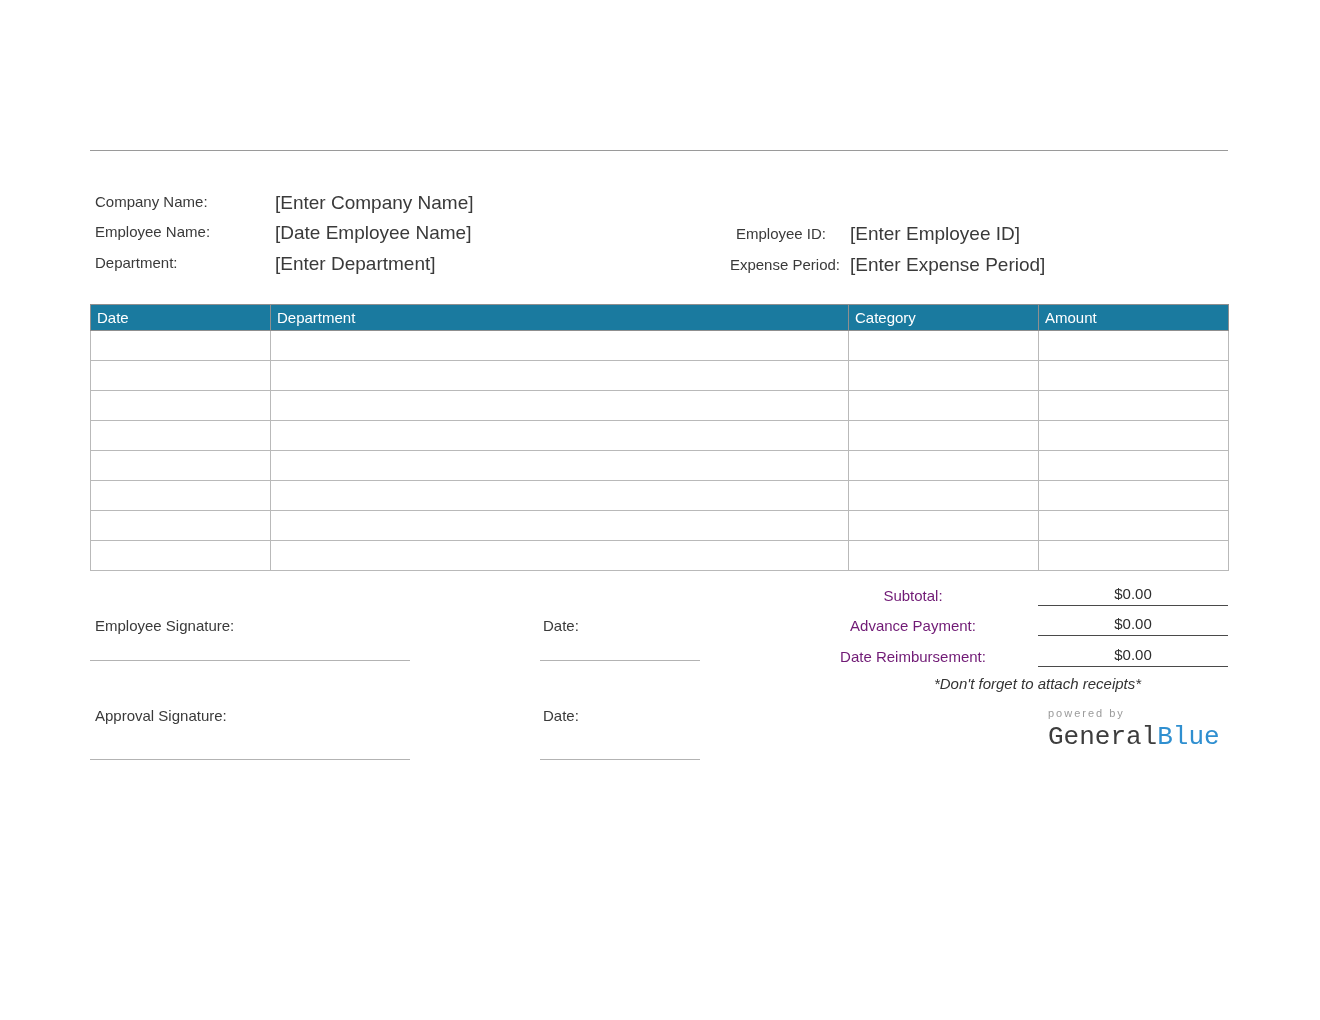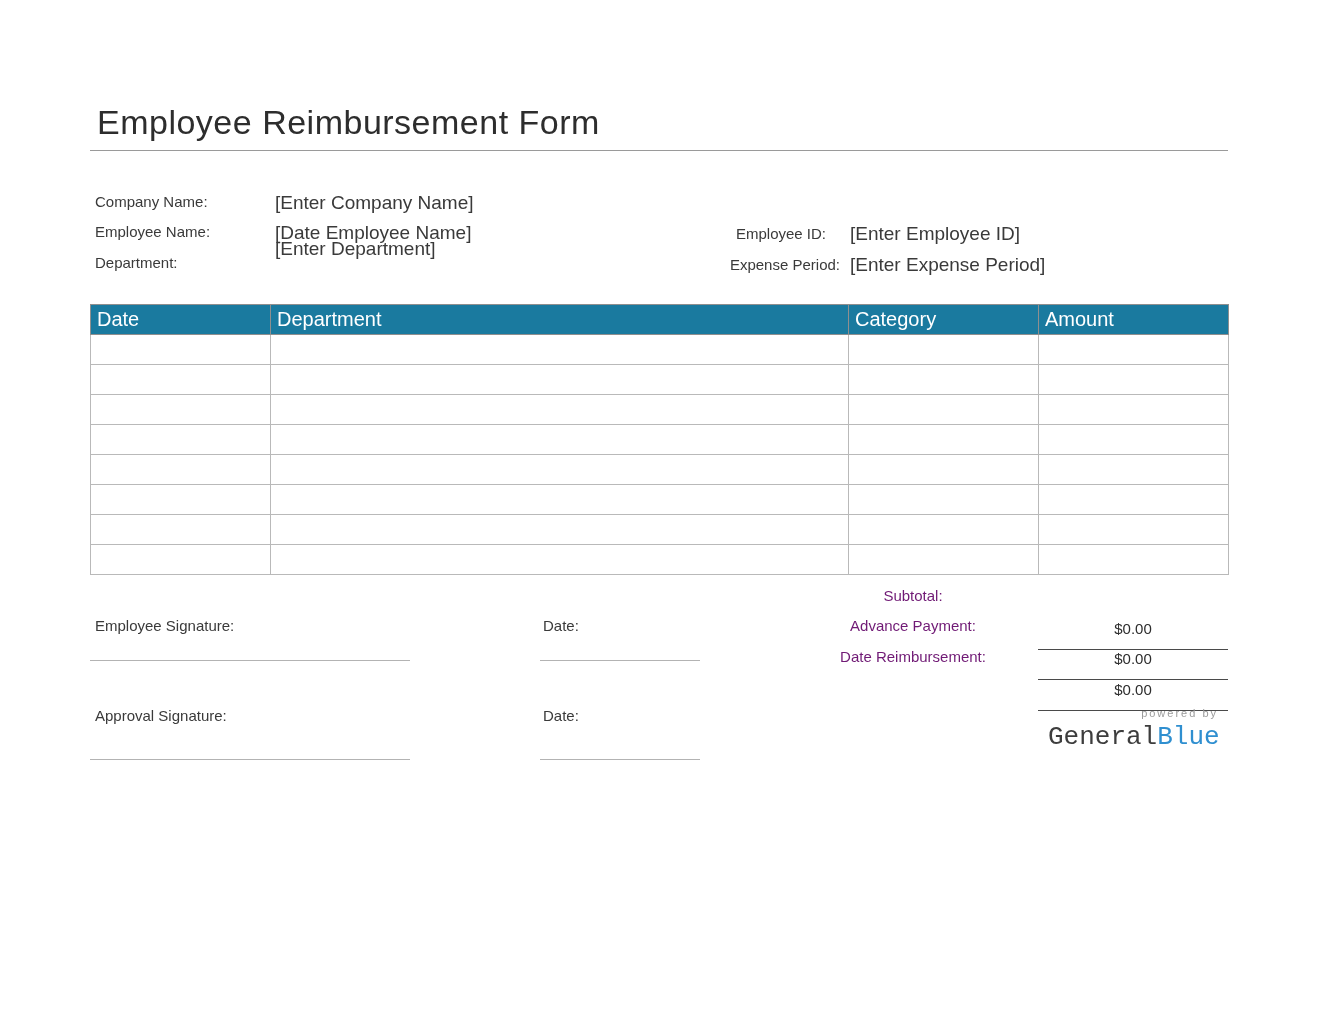--- a/index.html
+++ b/index.html
@@ -11,53 +11,52 @@
   .page{position:relative;width:1320px;height:1020px;background:#ffffff;overflow:hidden;}
 
   .title{position:absolute;left:97px;top:103px;font-size:34px;font-weight:400;color:#2d2d2d;letter-spacing:.5px;}
   .title-rule{position:absolute;left:90px;top:150px;width:1138px;height:1px;background:#9a9a9a;}
 
   .lbl{position:absolute;font-size:15px;color:#3a3a3a;white-space:nowrap;}
   .val{position:absolute;font-size:19px;color:#3a3a3a;white-space:nowrap;}
   .r{text-align:right;}
 
   table.grid{position:absolute;left:90px;top:304px;width:1138px;border-collapse:collapse;table-layout:fixed;border:1px solid #8f8f8f;}
-  table.grid th{background:var(--header-bg);color:#ffffff;font-size:20px;font-weight:400;text-align:left;padding:3px 6px;height:26px;border:1px solid #8f8f8f;}
+  table.grid th{background:var(--header-bg);color:#ffffff;font-size:15px;font-weight:400;text-align:left;padding:3px 6px;height:26px;border:1px solid #8f8f8f;}
   table.grid td{height:30px;border:1px solid #b9b9b9;background:#ffffff;}
 
   .total-label{position:absolute;width:240px;text-align:center;font-size:15px;color:#701a75;white-space:nowrap;}
-  .total-value{position:absolute;left:1038px;width:190px;text-align:center;font-size:15px;color:#2d2d2d;border-bottom:1px solid #4a4a4a;padding-bottom:12px;margin-top:35px;}
+  .total-value{position:absolute;left:1038px;width:190px;text-align:center;font-size:15px;color:#2d2d2d;border-bottom:1px solid #4a4a4a;padding-bottom:3px;}
 
   .note{position:absolute;left:845px;top:675px;width:385px;text-align:center;font-style:italic;font-size:15px;color:#333333;}
 
   .sig-line{position:absolute;height:1px;background:#b3b3b3;}
 
-  .powered{position:absolute;left:1048px;top:707px;width:170px;text-align:right;font-size:11px;letter-spacing:2px;color:#9a9a9a;}
+  .powered{position:absolute;left:1048px;top:707px;width:170px;text-align:left;font-size:11px;letter-spacing:2px;color:#9a9a9a;}
   .brand{position:absolute;left:1048px;top:722px;width:170px;text-align:center;font-size:26px;font-weight:500;color:#3d3d3d;white-space:nowrap;font-family:Liberation Mono, monospace;}
   .brand .blue{color:var(--brand-blue);}
 </style>
 </head>
 <body>
 
 <div class="page">
 
-  <div class="title">Employee Reimbursement Form</div>
   <div class="title-rule"></div>
 
   <div class="lbl" style="left:95px;top:193px">Company Name:</div>
   <div class="val" style="left:275px;top:192px">[Enter Company Name]</div>
 
   <div class="lbl" style="left:95px;top:223px">Employee Name:</div>
   <div class="val" style="left:275px;top:222px">[Date Employee Name]</div>
 
   <div class="lbl r" style="left:640px;top:225px;width:186px">Employee ID:</div>
   <div class="val" style="left:850px;top:223px">[Enter Employee ID]</div>
 
   <div class="lbl" style="left:95px;top:254px">Department:</div>
-  <div class="val" style="left:275px;top:238px">[Enter Department]</div>
+  <div class="val" style="left:275px;top:253px">[Enter Department]</div>
 
   <div class="lbl r" style="left:640px;top:256px;width:200px">Expense Period:</div>
   <div class="val" style="left:850px;top:254px">[Enter Expense Period]</div>
 
   <table class="grid">
     <colgroup>
       <col style="width:180px">
       <col style="width:578px">
       <col style="width:190px">
       <col style="width:190px">
@@ -124,20 +123,21 @@
 
   <div class="total-label" style="left:793px;top:587px">Subtotal:</div>
   <div class="total-value" style="top:585px">$0.00</div>
 
   <div class="total-label" style="left:793px;top:617px">Advance Payment:</div>
   <div class="total-value" style="top:615px">$0.00</div>
 
   <div class="total-label" style="left:793px;top:648px">Date Reimbursement:</div>
   <div class="total-value" style="top:646px">$0.00</div>
 
+  <div class="note">*Don't forget to attach receipts*</div>
 
   <div class="lbl" style="left:95px;top:617px">Employee Signature:</div>
   <div class="lbl" style="left:543px;top:617px">Date:</div>
   <div class="sig-line" style="left:90px;top:660px;width:320px"></div>
   <div class="sig-line" style="left:540px;top:660px;width:160px"></div>
 
   <div class="lbl" style="left:95px;top:707px">Approval Signature:</div>
   <div class="lbl" style="left:543px;top:707px">Date:</div>
   <div class="sig-line" style="left:90px;top:759px;width:320px"></div>
   <div class="sig-line" style="left:540px;top:759px;width:160px"></div>

